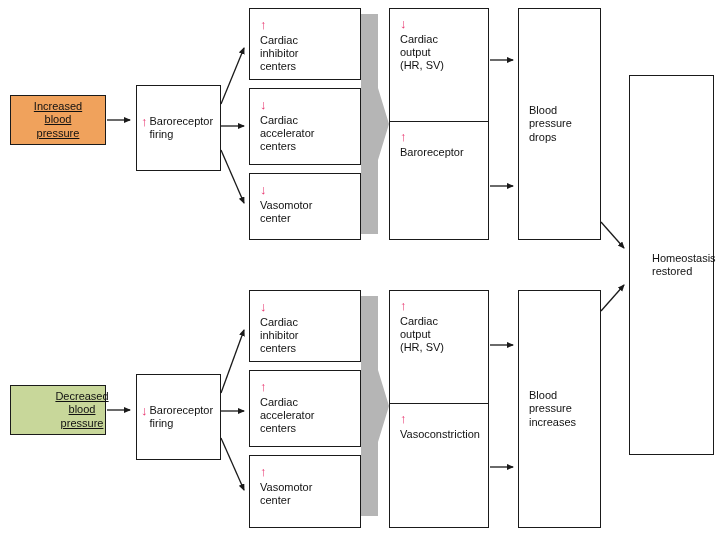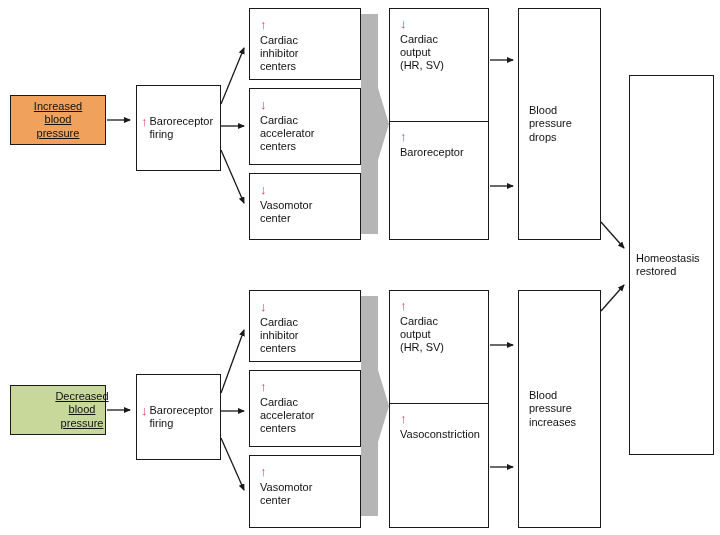--- a/index.html
+++ b/index.html
@@ -39,21 +39,21 @@
   .outbox-bottom { top:290px; height:238px; }
   .sect { padding:8px 6px 6px 10px; }
   .sect-top { height:113px; border-bottom:1px solid var(--line,#1a1a1a); }
   .sect-bottom { flex:1; }
 
   .outcome { display:flex; align-items:center; padding-left:10px; width:83px; left:518px; }
   .outcome-top    { top:8px;   height:232px; }
   .outcome-bottom { top:290px; height:238px; }
 
   .result { left:629px; top:75px; width:85px; height:380px;
-            display:flex; align-items:center; padding-left:6px; }
+            display:flex; align-items:center; padding-left:22px; }
 </style>
 </head>
 <body>
 
 <div class="canvas">
 
   <svg class="connectors" width="720" height="535" viewBox="0 0 720 535">
     <defs>
       <marker id="ah" markerWidth="8" markerHeight="8" refX="6" refY="3" orient="auto" markerUnits="userSpaceOnUse">
         <path d="M0,0 L7,3 L0,6 Z" fill="#1a1a1a"></path>

